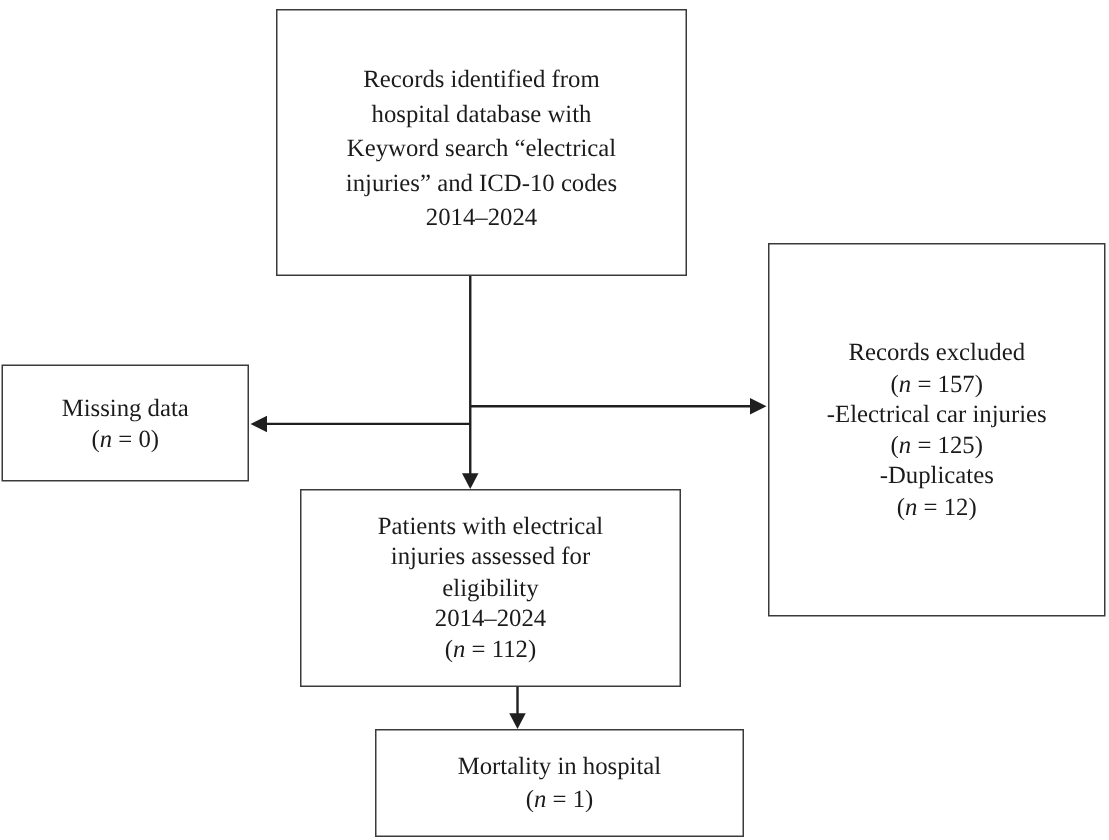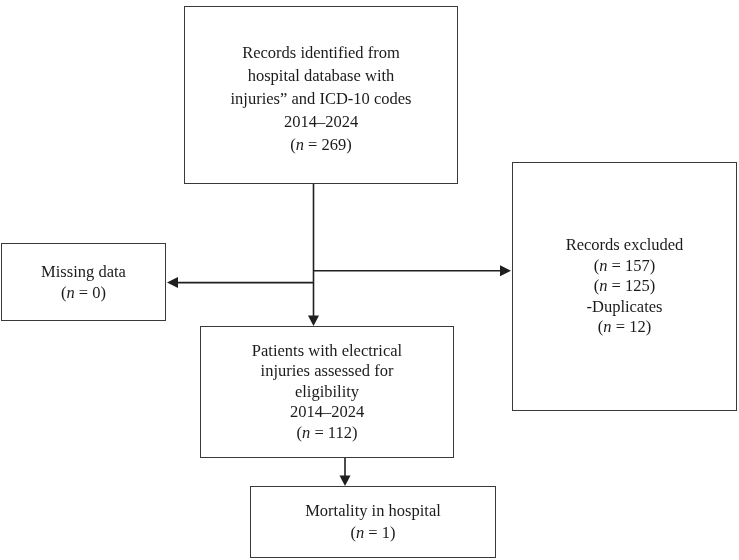--- a/index.html
+++ b/index.html
@@ -96,30 +96,31 @@
     <g>
       <line x1="345" y1="458" x2="345" y2="477"></line>
       <polygon points="345,486 339.5,475.5 350.5,475.5"></polygon>
     </g>
   </svg>
 
   <div class="box box-records-identified">
     <div class="lines">
         <div class="line">Records identified from</div>
         <div class="line">hospital database with</div>
+        <div class="line">Keyword search “electrical</div>
         <div class="line">injuries” and ICD-10 codes</div>
         <div class="line">2014–2024</div>
-        <div class="line">(<i>n</i> = 269)</div>
       </div>
   </div>
 
   <div class="box box-records-excluded">
     <div class="lines">
         <div class="line">Records excluded</div>
         <div class="line">(<i>n</i> = 157)</div>
+        <div class="line">-Electrical car injuries</div>
         <div class="line">(<i>n</i> = 125)</div>
         <div class="line">-Duplicates</div>
         <div class="line">(<i>n</i> = 12)</div>
       </div>
   </div>
 
   <div class="box box-missing-data">
     <div class="lines">
         <div class="line">Missing data</div>
         <div class="line">(<i>n</i> = 0)</div>

